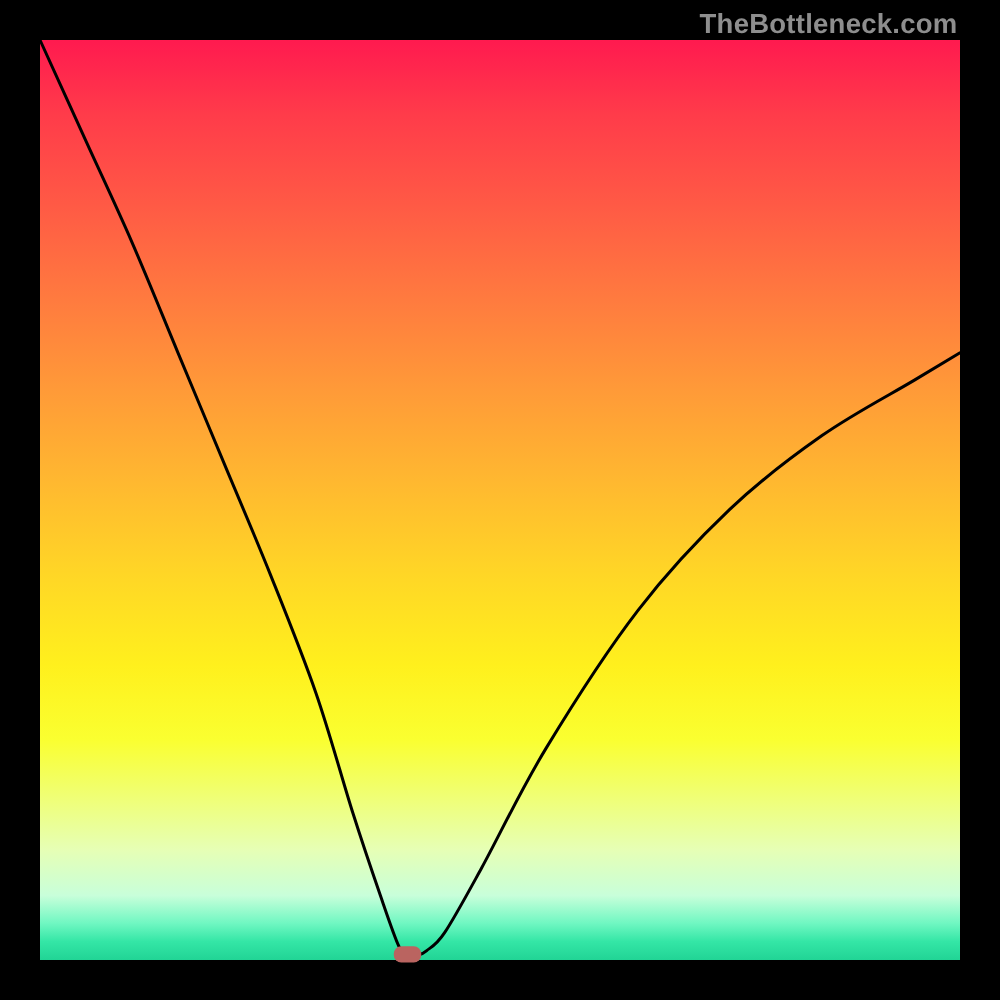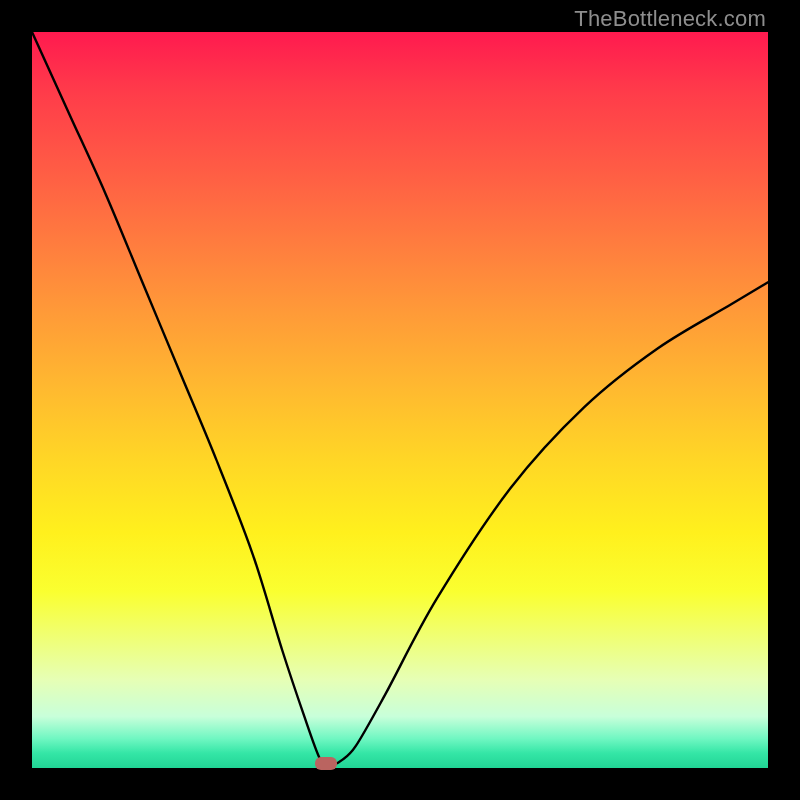--- a/index.html
+++ b/index.html
@@ -42,21 +42,21 @@
       #34e6a6 98%,
       #21d495 100%
     );
   }
   .watermark {
     position: absolute;
     top: 6px;
     right: 34px;
     color: #8e8e8e;
     font-size: 22px;
-    font-weight: 400;
+    font-weight: 700;
     letter-spacing: 0.2px;
     user-select: none;
   }
   svg.curve {
     position: absolute;
     top: 0;
     left: 0;
   }
   .marker {
     position: absolute;

